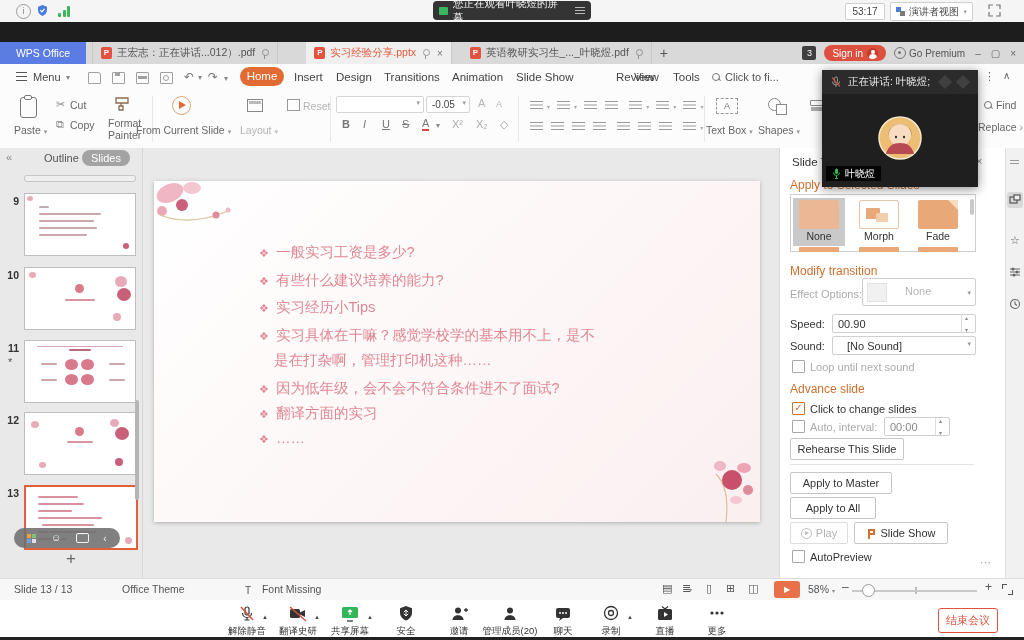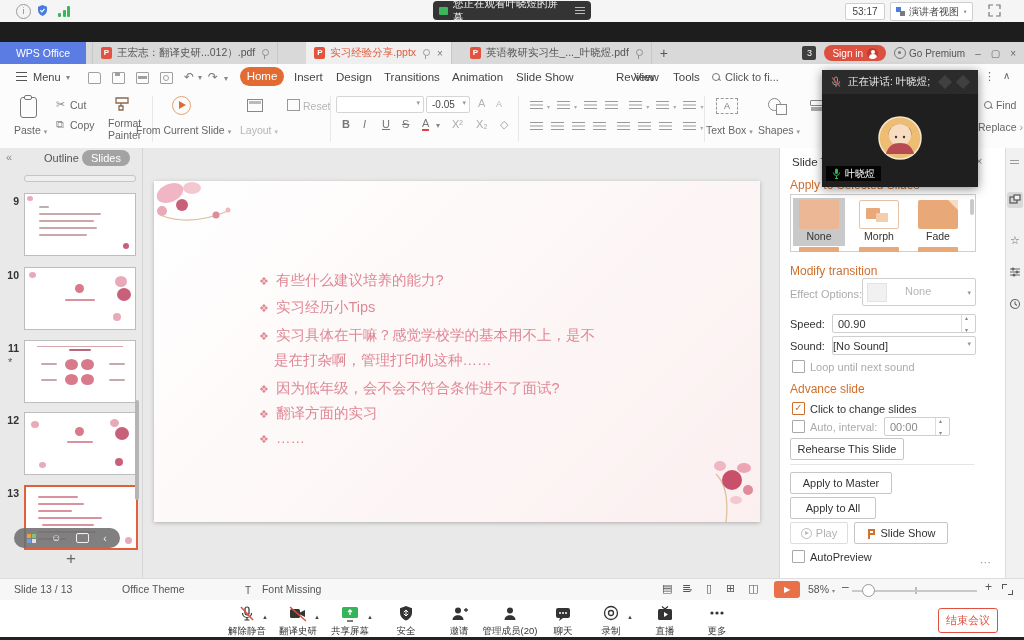--- a/index.html
+++ b/index.html
@@ -231,21 +231,21 @@
         </svg>
     </div>
   </div>
 
   <div id="darkstrip"></div>
 
   <div id="tabbar">
     <div id="wps-btn">WPS Office</div>
     <div class="doc-tab first">
       <span class="pfile">P</span>
-      <span>王宏志：翻译史研...012）.pdf</span>
+      <span>王宏志：正在讲话...012）.pdf</span>
       <span class="pin-ic"></span>
     </div>
     <div style="width:28px"></div>
     <div class="doc-tab active">
       <span class="pfile">P</span>
       <span>实习经验分享.pptx</span>
       <span class="pin-ic"></span>
       <span class="tab-x">×</span>
     </div>
     <div style="width:10px"></div>
@@ -476,20 +476,21 @@
           <circle cx="74" cy="29" r="2.5" fill="#f0b6c3"></circle>
         </svg>
         <svg width="64" height="84" style="position:absolute;right:0;bottom:0">
           <path d="M30 84 Q34 50 20 36" stroke="#d9c09a" stroke-width="1.2" fill="none"></path>
           <circle cx="36" cy="42" r="10" fill="#c9506a"></circle>
           <ellipse cx="48" cy="30" rx="7" ry="5" fill="#eda4b4"></ellipse>
           <ellipse cx="24" cy="28" rx="6" ry="5" fill="#f0b6c3"></ellipse>
           <circle cx="52" cy="52" r="5" fill="#e08a9a"></circle>
           <ellipse cx="40" cy="62" rx="6" ry="4" fill="#f4c8d1"></ellipse>
         </svg>
+        <div class="sline" style="top:62px"><span class="blt">❖</span><span>一般实习工资是多少?</span></div>
         <div class="sline" style="top:90px"><span class="blt">❖</span><span>有些什么建议培养的能力?</span></div>
         <div class="sline" style="top:117px"><span class="blt">❖</span><span>实习经历小Tips</span></div>
         <div class="sline" style="top:145px"><span class="blt">❖</span><span>实习具体在干嘛？感觉学校学的基本用不上，是不</span></div>
         <div class="sline" style="top:198px"><span class="blt">❖</span><span>因为低年级，会不会不符合条件进不了面试?</span></div>
         <div class="sline cont" style="top:170px"><span>是在打杂啊，管理打印机这种……</span></div>
         <div class="sline" style="top:223px"><span class="blt">❖</span><span>翻译方面的实习</span></div>
         <div class="sline" style="top:249px"><span class="blt">❖</span><span>……</span></div>
       </div>
     </div>
 
@@ -524,21 +525,21 @@
         <span style="position:absolute;left:42px;top:6px;color:#b5b5b5">None</span>
         <span class="ddarrow" style="top:10px">▾</span>
       </div>
       <span class="rp-lbl" style="top:170px">Speed:</span>
       <div class="rp-field" style="left:52px;top:166px;width:142px;height:17px">
         <span style="position:absolute;left:5px;top:2.5px">00.90</span>
         <span class="spin"></span>
       </div>
       <span class="rp-lbl" style="top:192px">Sound:</span>
       <div class="rp-field" style="left:52px;top:188px;width:142px;height:17px">
-        <span style="position:absolute;left:0;top:2.5px">[No Sound]</span>
+        <span style="position:absolute;left:14px;top:2.5px">[No Sound]</span>
         <span class="ddarrow">▾</span>
       </div>
       <span class="cb" style="left:12px;top:212px"></span>
       <span class="rp-lbl dis" style="left:30px;top:213px">Loop until next sound</span>
 
       <span class="rp-head" style="top:234px">Advance slide</span>
       <span class="cb on" style="left:12px;top:254px">✓</span>
       <span class="rp-lbl" style="left:30px;top:255px">Click to change slides</span>
       <span class="cb" style="left:12px;top:272px"></span>
       <span class="rp-lbl dis" style="left:30px;top:273px">Auto, interval:</span>

